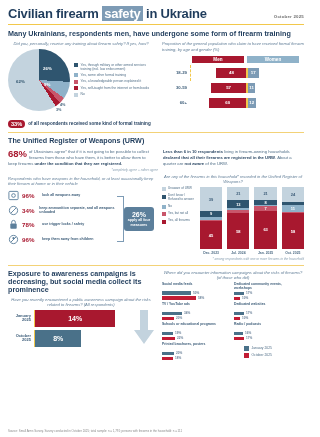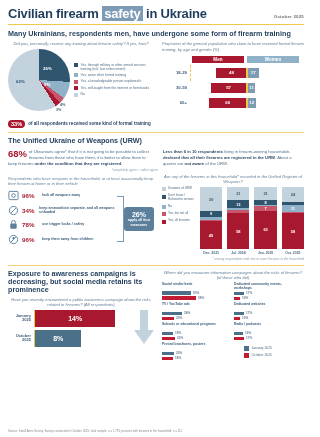--- a/index.html
+++ b/index.html
@@ -223,21 +223,21 @@
           <div class="mid"></div>
           <div class="wside">
               <div class="wbar" style="width:15%">12</div>
             </div>
         </div>
       </div>
     </div>
   </div>
 
   <div class="rule thin"></div>
-  <h2 class="sec">The Unified Ukraine of Weapons (URW)</h2>
+  <h2 class="sec">The Unified Register of Weapons (URW)</h2>
   <div class="urwtxt">
     <p style="width:150px;">
       <span class="big68">68%</span><span>of Ukrainians agree* that if it is not going to be possible to collect firearms from those who have them, it is better to allow them to keep firearms</span>
       <span class="b">under the condition that they are registered.</span>
     </p>
     <p style="width:146px;">
       <span class="b">Less than 6 in 10 respondents</span>
       <span>living in firearm-owning households</span>
       <span class="b">declared that all their firearms are registered in the URW</span><span>. About a quarter are</span>
       <span class="b">not aware</span>
@@ -361,21 +361,21 @@
           </div>
         </div>
       </div>
       <div class="note" style="margin-top:2px;">* among respondents with one or more firearms in the household</div>
     </div>
   </div>
 
   <div class="rule thin"></div>
   <div class="cols">
     <div class="colL">
-      <h2 class="sec">Exposure to awareness campaigns is decreasing, but social media retains its prominence</h2>
+      <h2 class="sec">Exposure to awareness campaigns is decreasing, but social media collect its prominence</h2>
       <div class="qst" style="text-align:center;margin-top:2px;">Have you recently encountered a public awareness campaign about the risks related to firearms? (All respondents)</div>
       <div style="display:flex;margin-top:3px;">
         <div style="flex:1;">
           <div class="erow">
             <div class="elbl">January 2025</div>
             <div class="eaxis"></div>
             <div class="ebar" style="background:#a8182f;width:80px">14%</div>
           </div>
           <div class="erow">
             <div class="elbl">October 2025</div>

